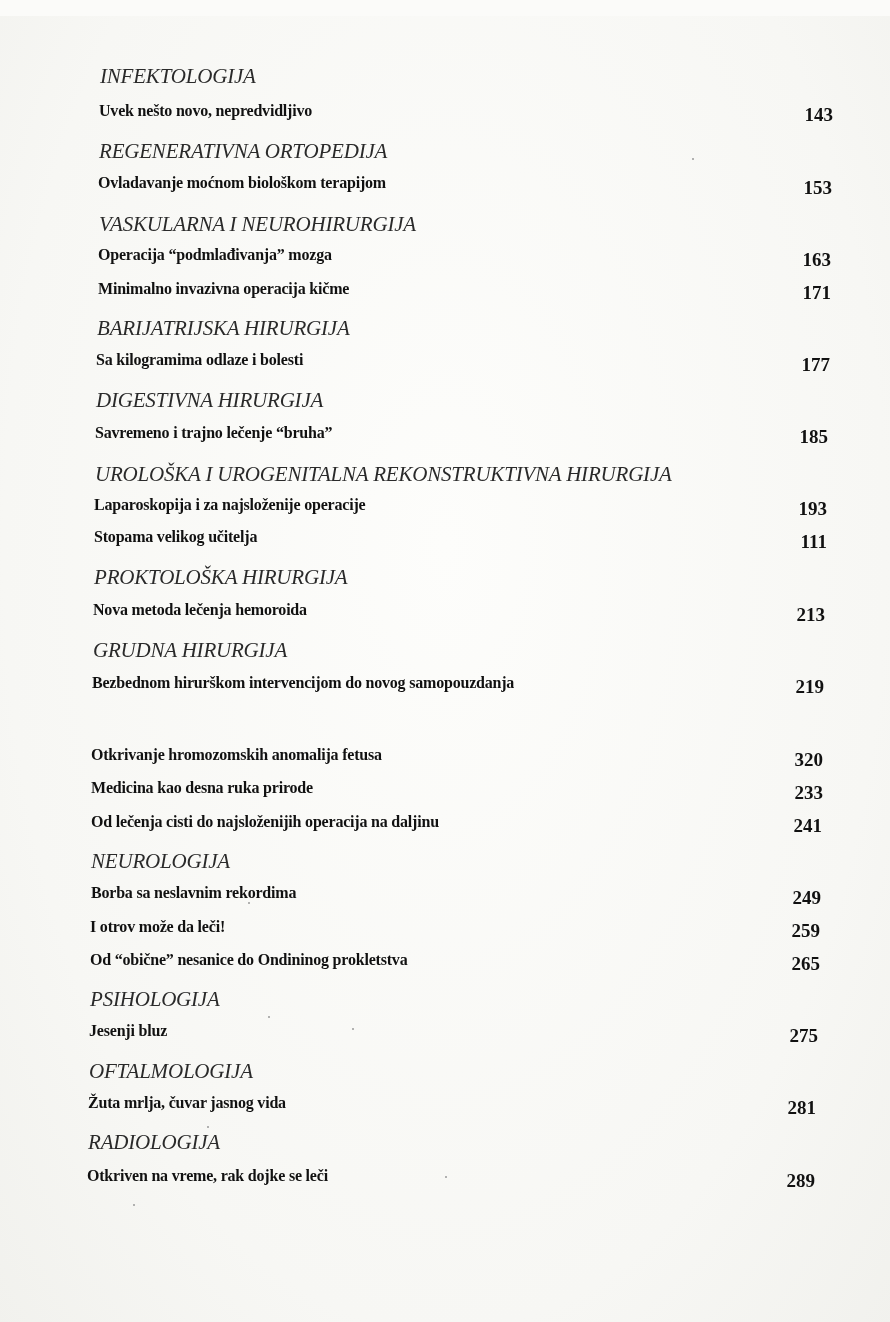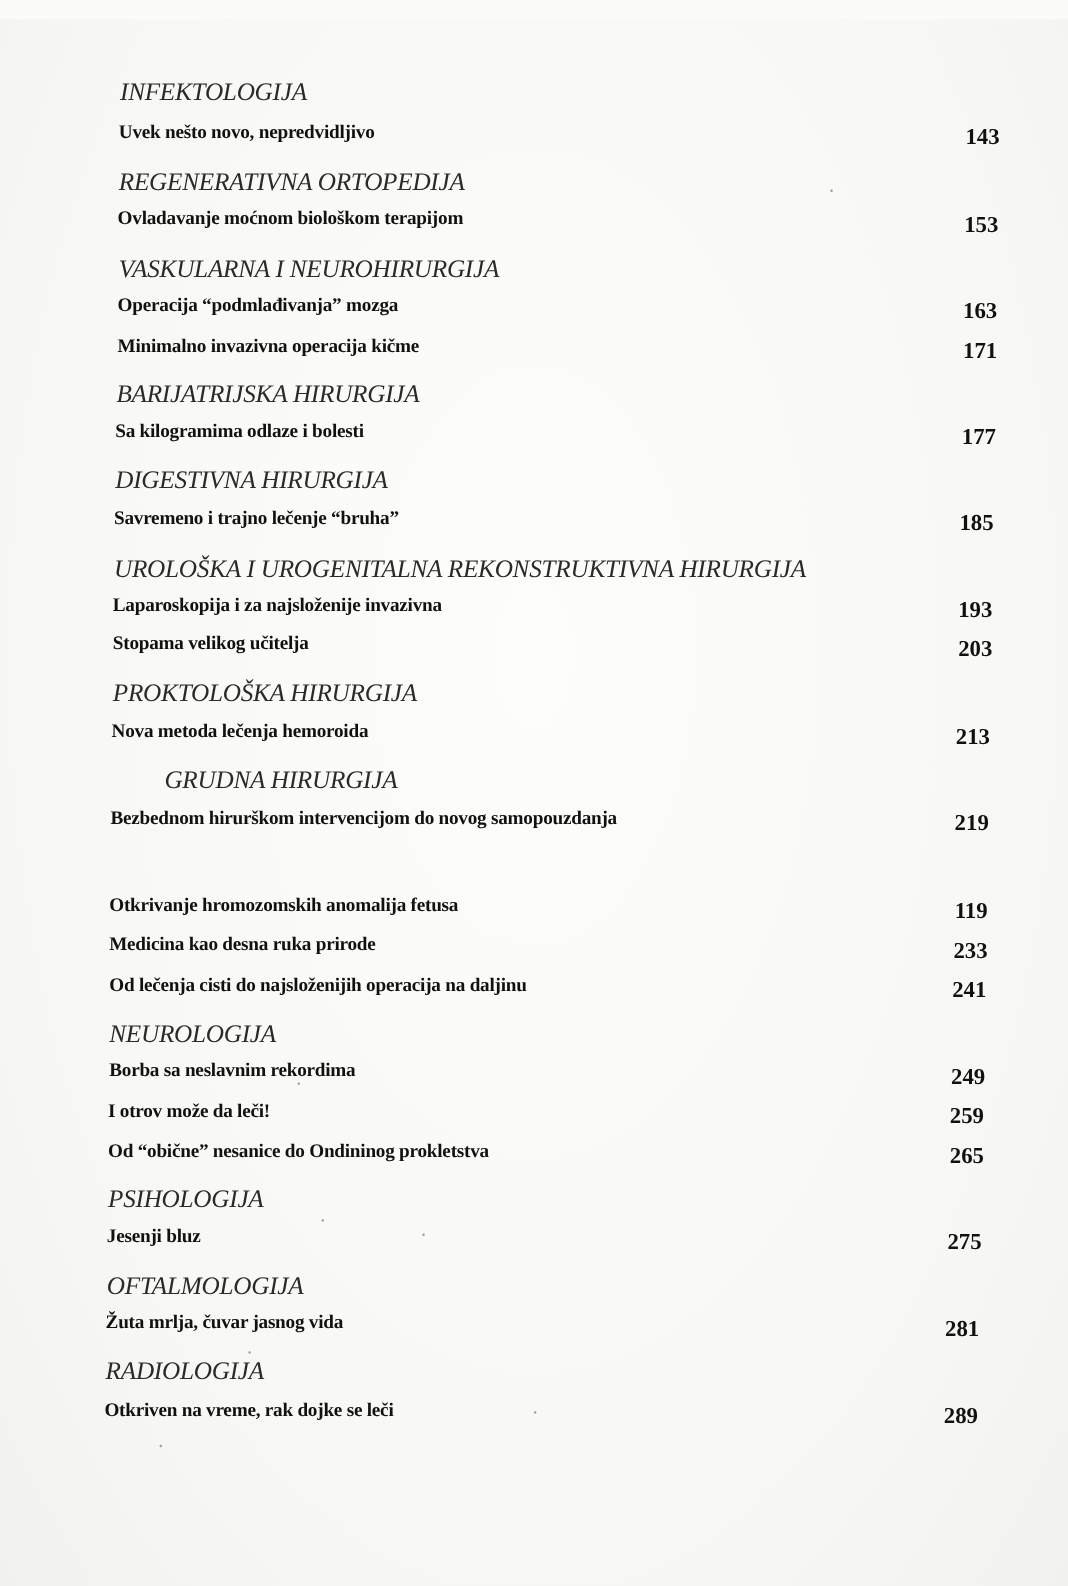--- a/index.html
+++ b/index.html
@@ -86,35 +86,35 @@
 
     <div class="row section" style="left:97px; top:300px;">BARIJATRIJSKA HIRURGIJA</div>
     <div class="row entry-title" style="left:96px; top:335px;">Sa kilogramima odlaze i bolesti</div>
     <div class="entry-page" style="left:770px; top:338px;">177</div>
 
     <div class="row section" style="left:96px; top:372px;">DIGESTIVNA HIRURGIJA</div>
     <div class="row entry-title" style="left:95px; top:408px;">Savremeno i trajno lečenje “bruha”</div>
     <div class="entry-page" style="left:768px; top:410px;">185</div>
 
     <div class="row section" style="left:95px; top:446px;">UROLOŠKA I UROGENITALNA REKONSTRUKTIVNA HIRURGIJA</div>
-    <div class="row entry-title" style="left:94px; top:480px;">Laparoskopija i za najsloženije invazivna</div>
+    <div class="row entry-title" style="left:94px; top:480px;">Laparoskopija i za najsloženije operacije</div>
     <div class="entry-page" style="left:767px; top:482px;">193</div>
     <div class="row entry-title" style="left:94px; top:512px;">Stopama velikog učitelja</div>
-    <div class="entry-page" style="left:767px; top:515px;">203</div>
+    <div class="entry-page" style="left:767px; top:515px;">111</div>
 
     <div class="row section" style="left:94px; top:549px;">PROKTOLOŠKA HIRURGIJA</div>
     <div class="row entry-title" style="left:93px; top:585px;">Nova metoda lečenja hemoroida</div>
     <div class="entry-page" style="left:765px; top:588px;">213</div>
 
-    <div class="row section" style="left:93px; top:622px;margin-left:44px;">GRUDNA HIRURGIJA</div>
+    <div class="row section" style="left:93px; top:622px;">GRUDNA HIRURGIJA</div>
     <div class="row entry-title" style="left:92px; top:658px;">Bezbednom hirurškom intervencijom do novog samopouzdanja</div>
     <div class="entry-page" style="left:764px; top:660px;">219</div>
 
     <div class="row entry-title" style="left:91px; top:730px;">Otkrivanje hromozomskih anomalija fetusa</div>
-    <div class="entry-page" style="left:763px; top:733px;">119</div>
+    <div class="entry-page" style="left:763px; top:733px;">320</div>
     <div class="row entry-title" style="left:91px; top:763px;">Medicina kao desna ruka prirode</div>
     <div class="entry-page" style="left:763px; top:766px;">233</div>
     <div class="row entry-title" style="left:91px; top:797px;">Od lečenja cisti do najsloženijih operacija na daljinu</div>
     <div class="entry-page" style="left:762px; top:799px;">241</div>
 
     <div class="row section" style="left:91px; top:833px;">NEUROLOGIJA</div>
     <div class="row entry-title" style="left:91px; top:868px;">Borba sa neslavnim rekordima</div>
     <div class="entry-page" style="left:761px; top:871px;">249</div>
     <div class="row entry-title" style="left:90px; top:902px;">I otrov može da leči!</div>
     <div class="entry-page" style="left:760px; top:904px;">259</div>

